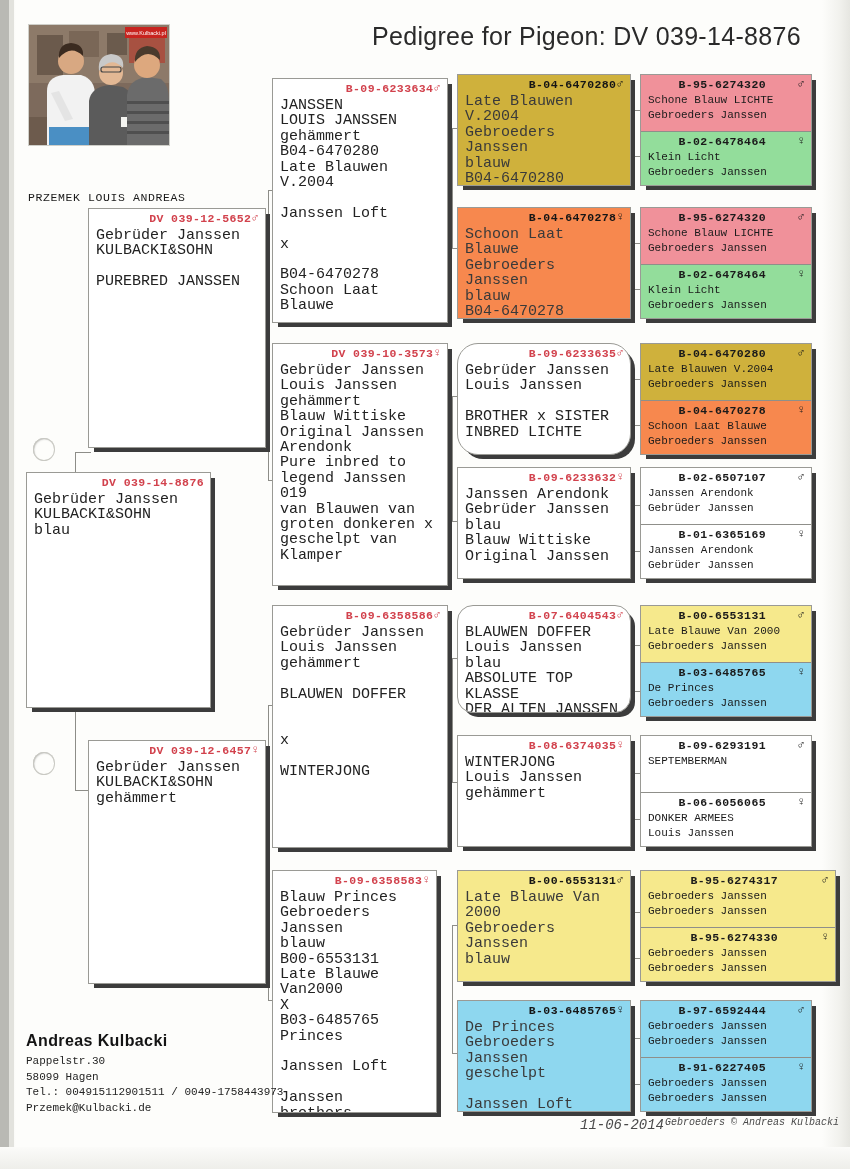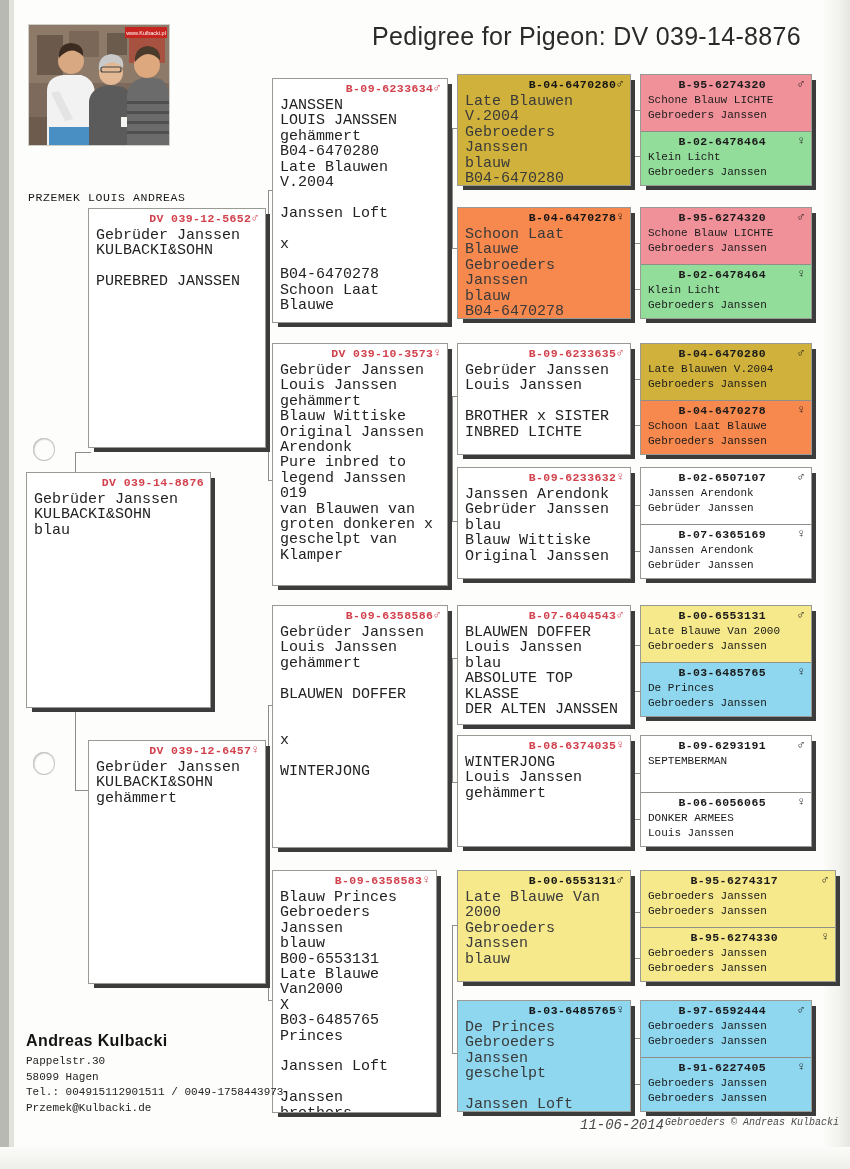--- a/index.html
+++ b/index.html
@@ -318,21 +318,21 @@
   <span class="ring dark">
     <span>B-04-6470278</span><span class="sym">♀</span>
   </span>
   <div class="body">Schoon Laat Blauwe
 Gebroeders Janssen
 blauw
 B04-6470278
 Schoon Laat Blauwe</div>
 </div>
 
-<div class="bx" style="left:457px;top:343px;width:174px;height:112px;">
+<div class="bx" style="left:457px;top:343px;width:174px;height:112px;border-radius:21px;">
   <span class="ring">
     <span>B-09-6233635</span><span class="sym">♂</span>
   </span>
   <div class="body">Gebrüder Janssen
 Louis Janssen
 
 BROTHER x SISTER
 INBRED LICHTE</div>
 </div>
 
@@ -340,21 +340,21 @@
   <span class="ring">
     <span>B-09-6233632</span><span class="sym">♀</span>
   </span>
   <div class="body">Janssen Arendonk
 Gebrüder Janssen
 blau
 Blauw Wittiske
 Original Janssen</div>
 </div>
 
-<div class="bx" style="left:457px;top:605px;width:174px;height:120px;">
+<div class="bx" style="left:457px;top:605px;width:174px;height:108px;border-radius:16px;">
   <span class="ring">
     <span>B-07-6404543</span><span class="sym">♂</span>
   </span>
   <div class="body">BLAUWEN DOFFER
 Louis Janssen
 blau
 ABSOLUTE TOP KLASSE
 DER ALTEN JANSSEN</div>
 </div>
 
@@ -428,21 +428,21 @@
   </div>
 </div>
 
 <div class="pair" style="left:640px;top:467px;width:172px;height:112px;">
   <div class="seg" style="height:56px;background:#ffffff;">
     <span class="ring"><span>B-02-6507107</span><span class="sym">♂</span></span>
     <div class="body">Janssen Arendonk
 Gebrüder Janssen</div>
   </div>
   <div class="seg" style="height:56px;background:#ffffff;">
-    <span class="ring"><span>B-07-6365169</span><span class="sym">♀</span></span>
+    <span class="ring"><span>B-01-6365169</span><span class="sym">♀</span></span>
     <div class="body">Janssen Arendonk
 Gebrüder Janssen</div>
   </div>
 </div>
 
 <div class="pair" style="left:640px;top:605px;width:172px;height:112px;">
   <div class="seg" style="height:56px;background:#f6e98c;">
     <span class="ring dark"><span>B-00-6553131</span><span class="sym">♂</span></span>
     <div class="body">Late Blauwe Van 2000
 Gebroeders Janssen</div>

